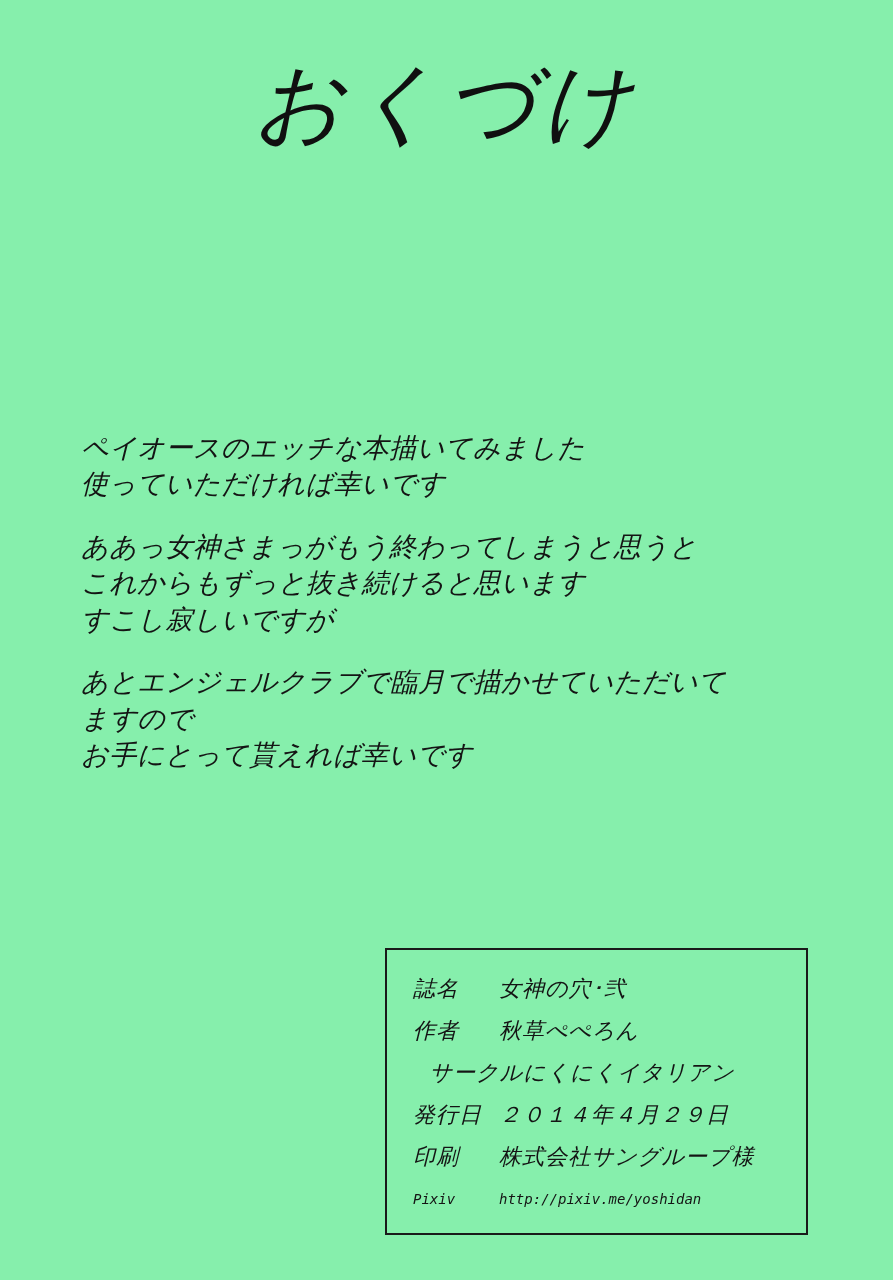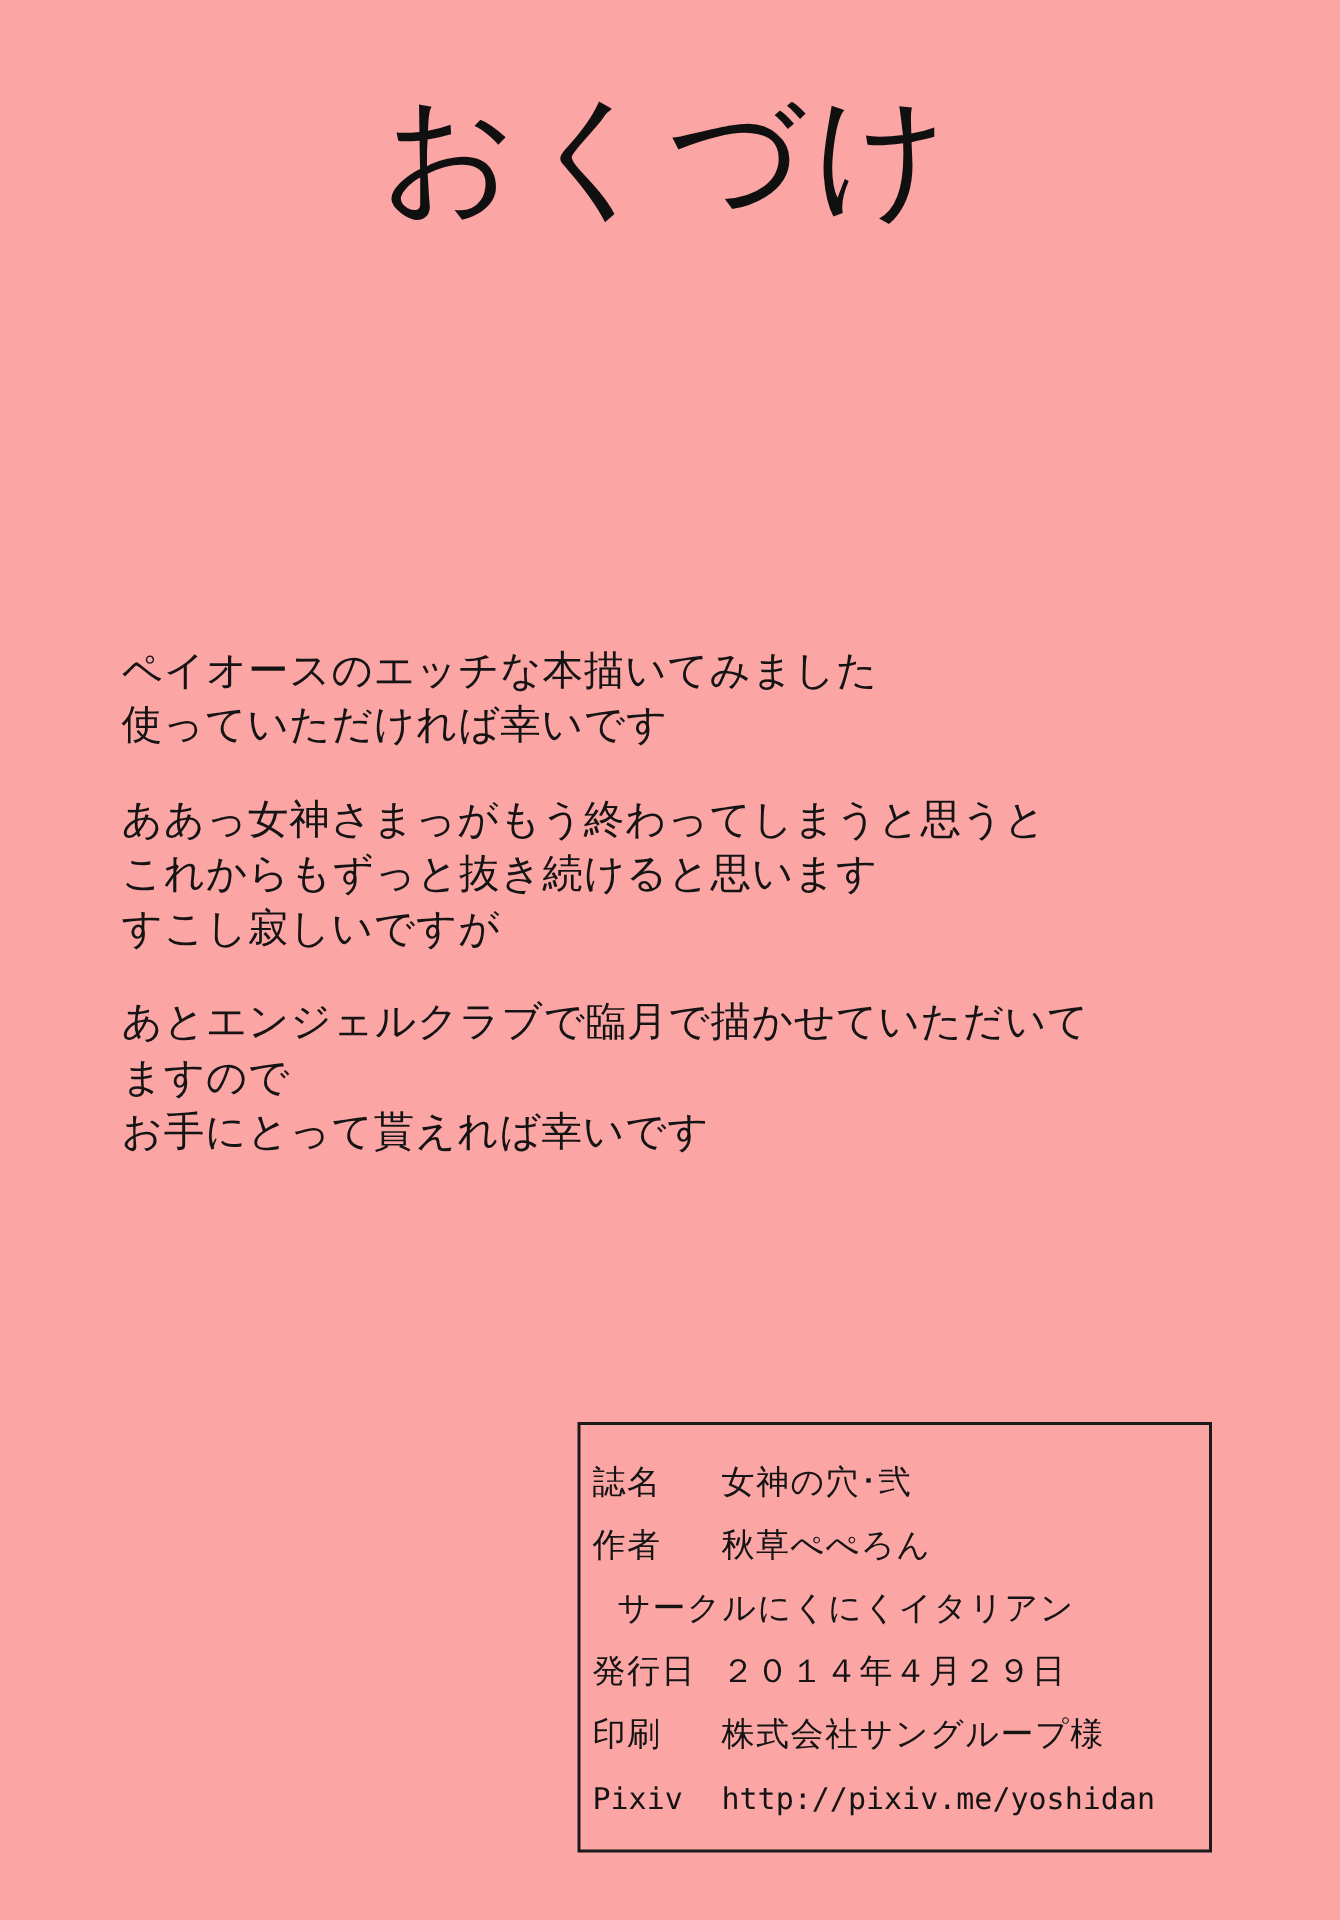--- a/index.html
+++ b/index.html
@@ -11,21 +11,22 @@
     width: 893px;
     height: 1280px;
     position: relative;
     font-family: "DejaVu Sans", sans-serif;
     color: #111111;
     overflow: hidden;
   }
   .page {
     position: absolute;
     inset: 0;
-    background: #fca5a5;
+    background: #86efac;
+    font-style: italic;
   }
   .title {
     position: absolute;
     left: 0;
     top: 52px;
     width: 893px;
     text-align: center;
     font-size: 88px;
     line-height: 1.15;
     letter-spacing: 6px;
@@ -63,28 +64,28 @@
     border: 2px solid #1a1a1a;
     box-sizing: border-box;
     padding: 18px 0 0 0;
   }
   .colophon-row {
     font-size: 22px;
     line-height: 1.0;
     height: 42px;
     display: flex;
     align-items: center;
-    padding-left: 8px;
+    padding-left: 26px;
     letter-spacing: 1px;
     color: #141414;
     white-space: pre;
   }
   .colophon-row.mono {
     font-family: "DejaVu Sans Mono", monospace;
-    font-size: 20px;
+    font-size: 14px;
     letter-spacing: 0px;
   }
   .label {
     display: inline-block;
     min-width: 86px;
   }
   .label-wide {
     display: inline-block;
     min-width: 110px;
     text-align: right;

